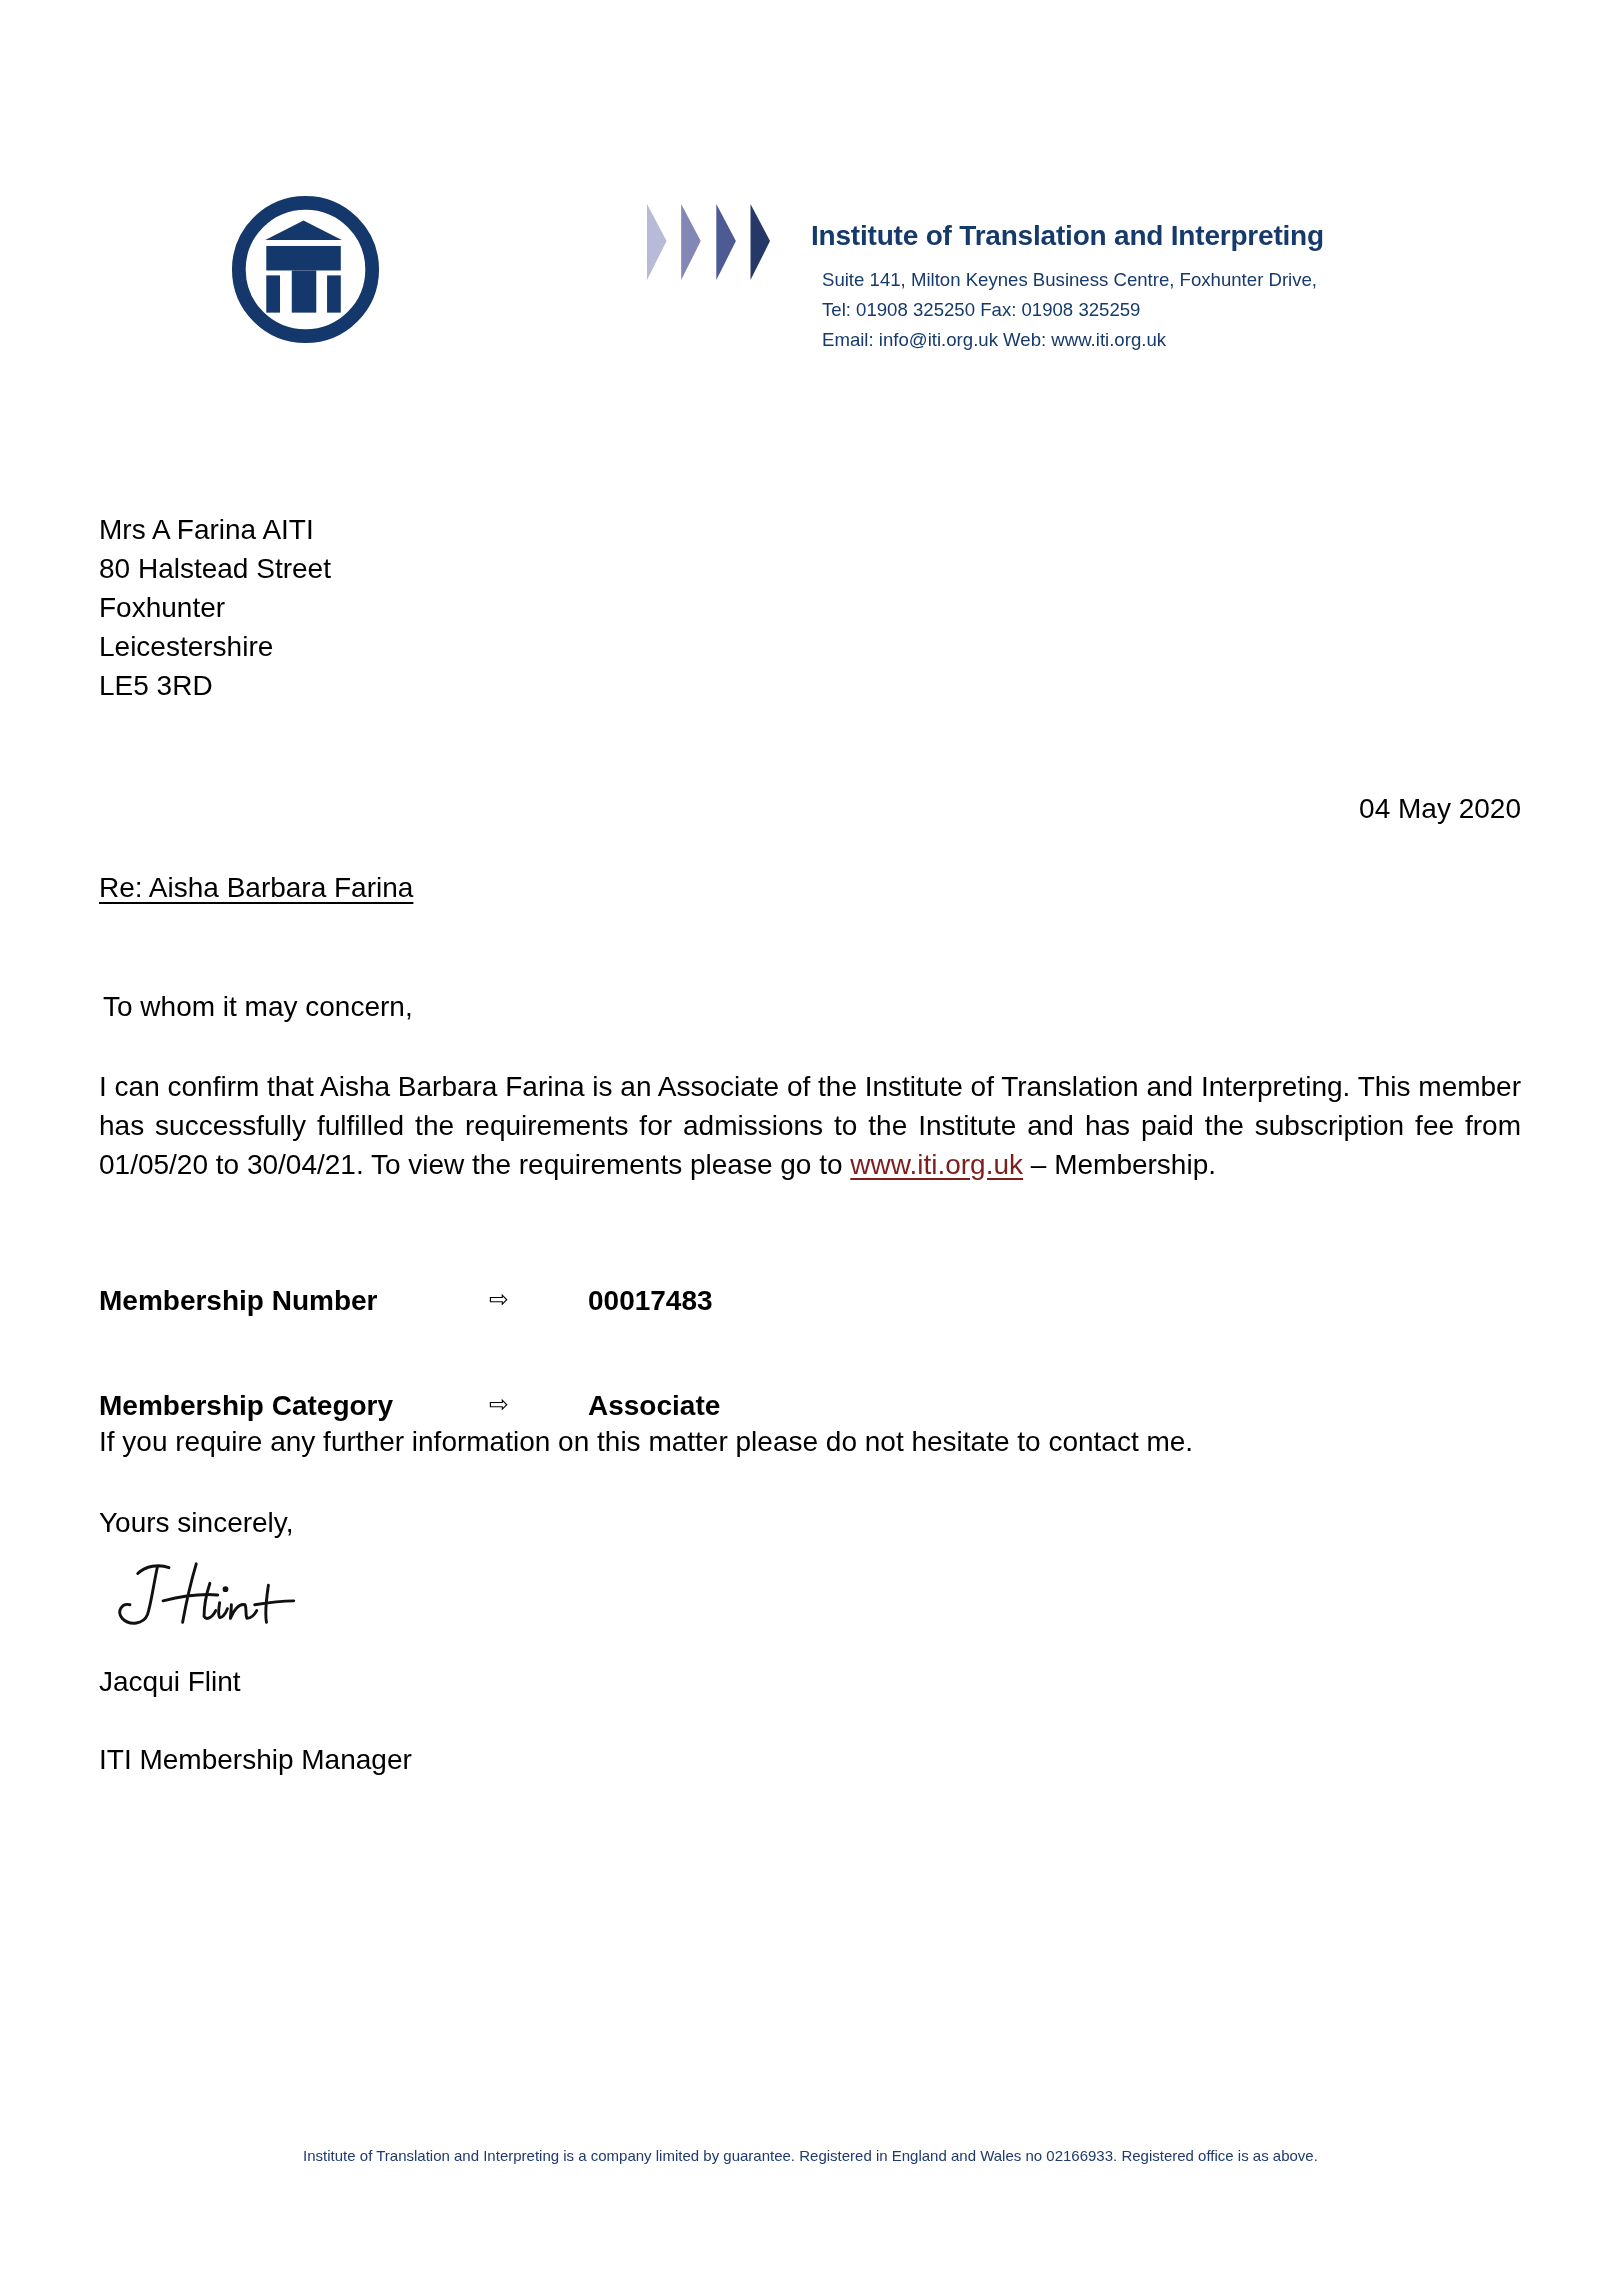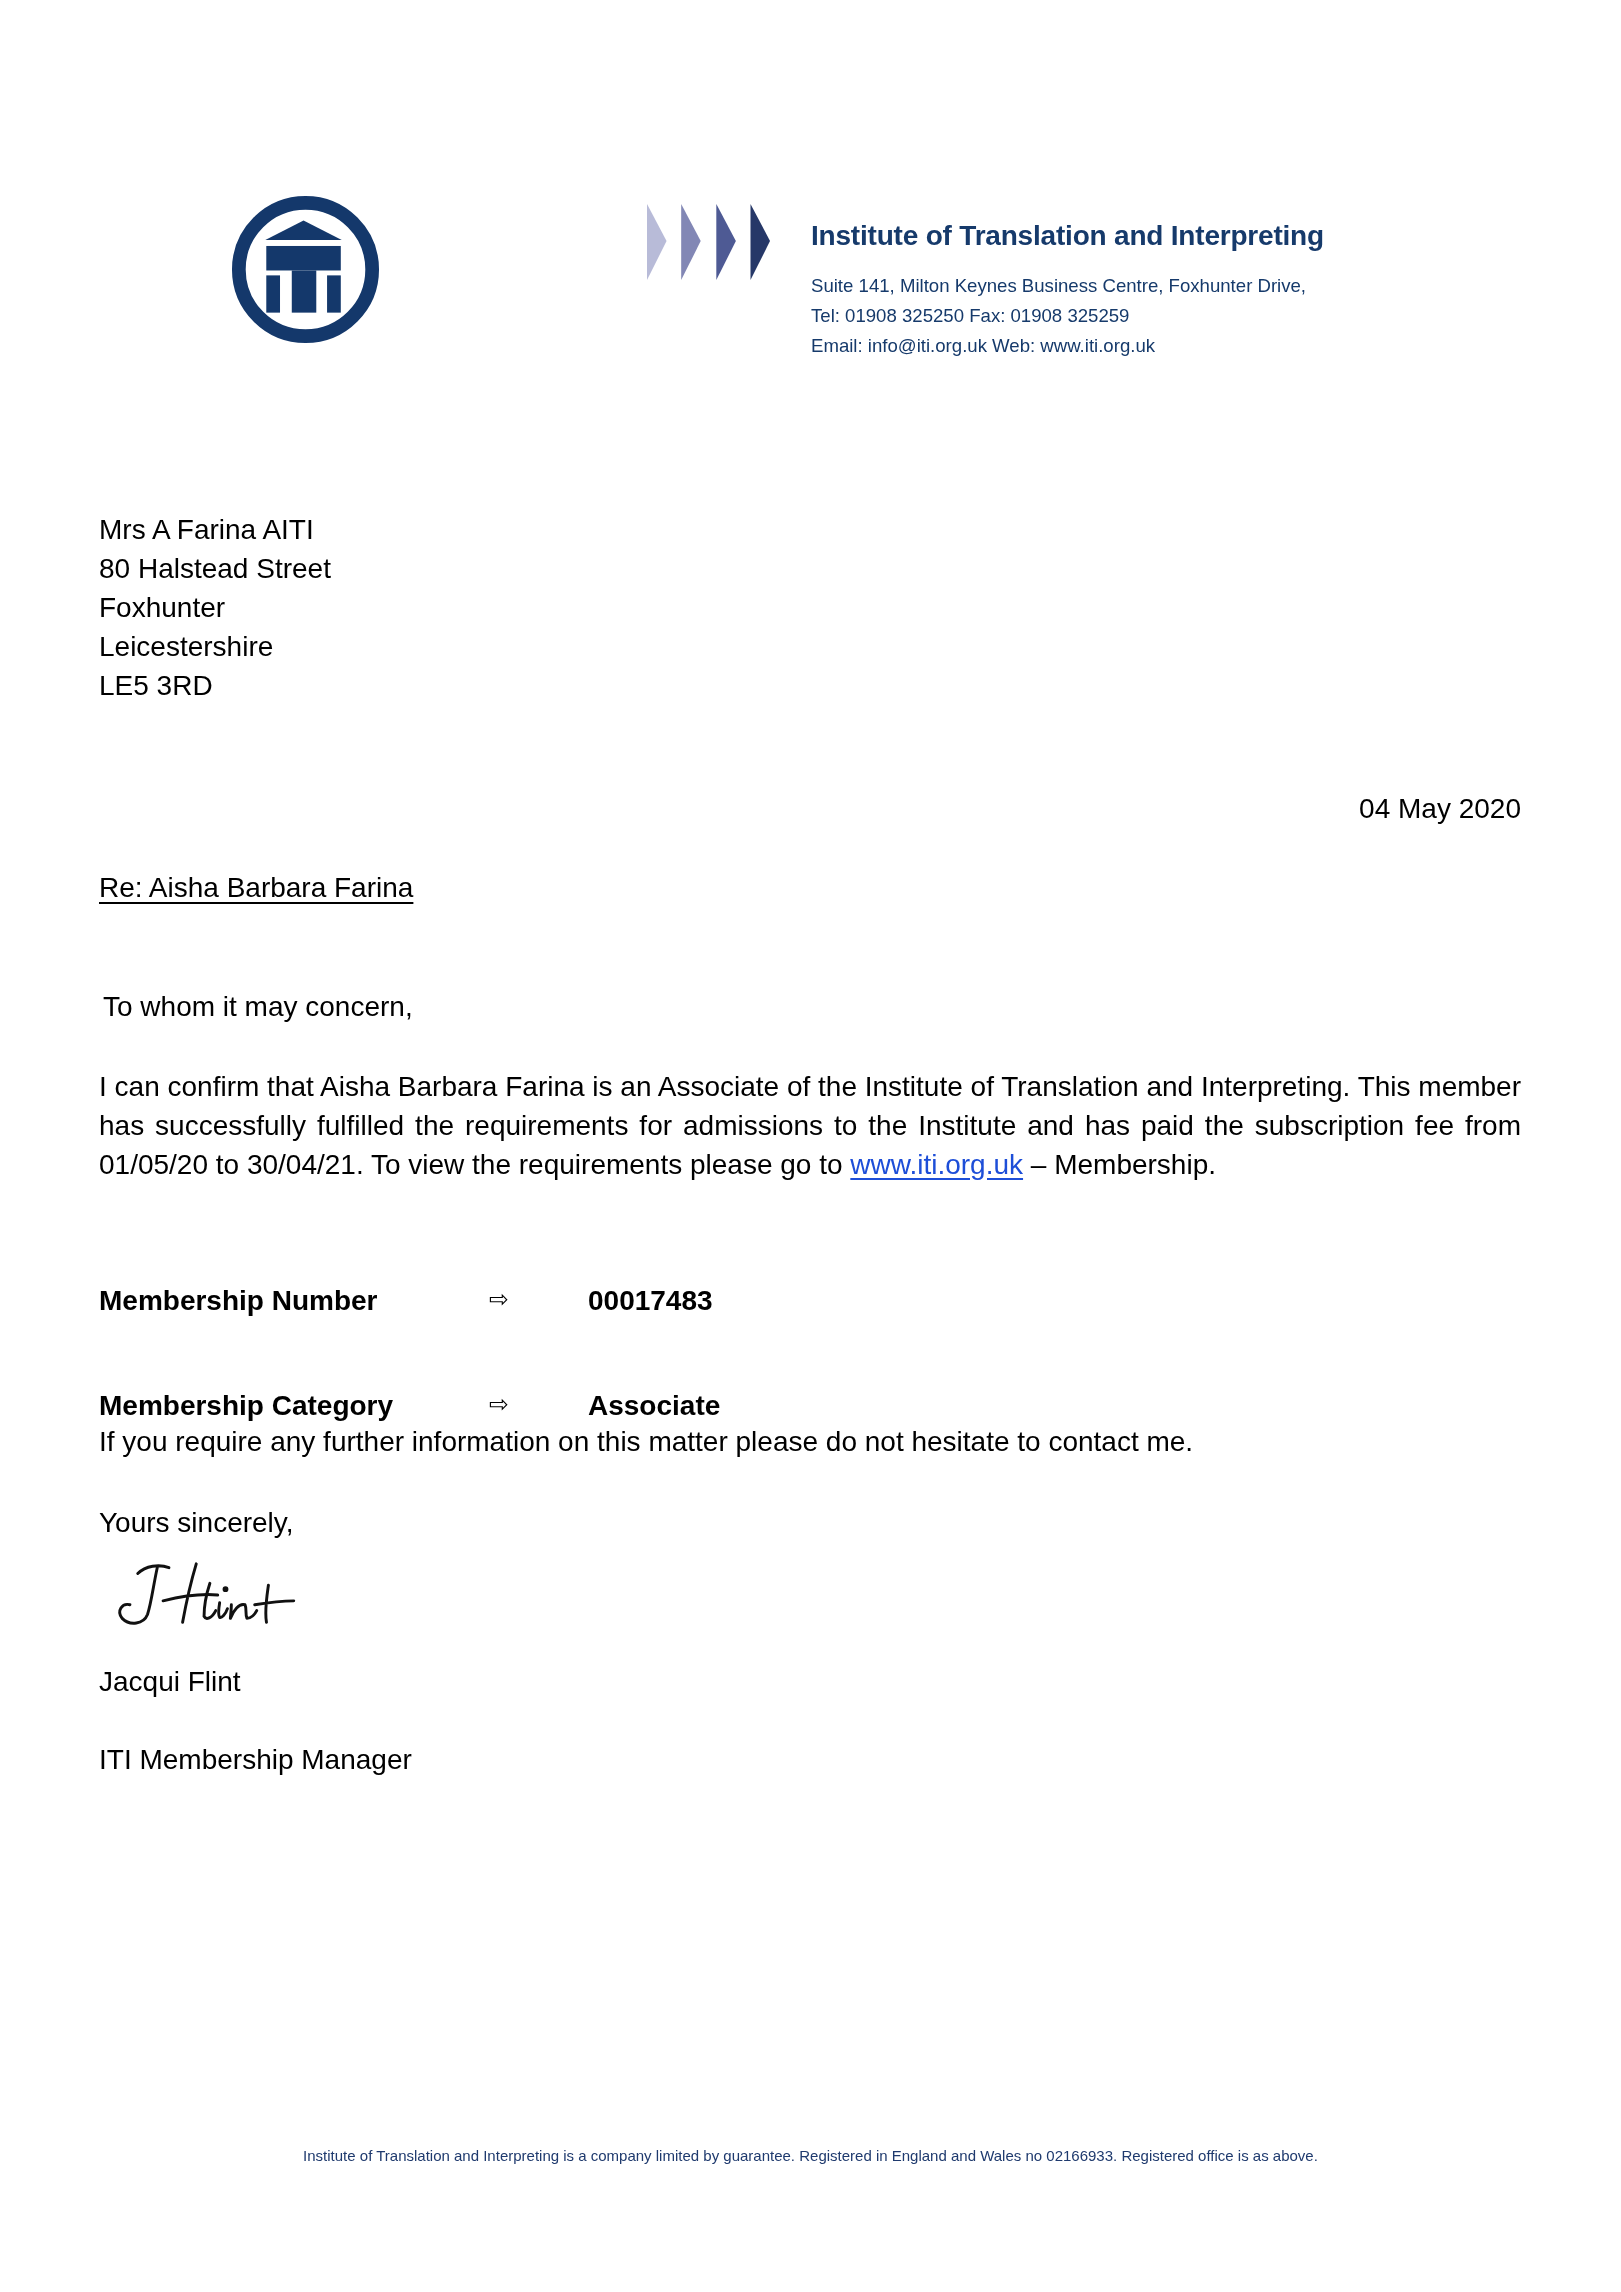--- a/index.html
+++ b/index.html
@@ -7,29 +7,29 @@
          font-family: "Liberation Sans", sans-serif; color: #000; }
   .abs { position: absolute; }
   .txt { font-size: 28px; line-height: 39px; white-space: nowrap; }
 
   
   #logo { left: 231px; top: 195px; width: 149px; height: 149px; }
   #chevrons { left: 645px; top: 202px; width: 129px; height: 82px; }
   .hdr { left: 811px; color: #163a6b; white-space: nowrap; }
   #hdr-title { top: 218px; font-size: 28px; line-height: 35px; font-weight: bold; letter-spacing: -0.2px; }
   .hdr-line { font-size: 18.6px; line-height: 30px; }
-  #hdr-lines { top: 271px; }
+  #hdr-lines { top: 265px; margin-left: 11px; }
 
   
   #address { left: 99px; top: 510px; }
   #date { right: 100px; top: 789px; }
   #re-line { left: 99px; top: 868px; text-decoration: underline; text-underline-offset: 4.9px; text-decoration-thickness: 2px; }
   #greeting { left: 103px; top: 987px; }
   #para { left: 99px; top: 1067px; width: 1422px; white-space: normal; text-align: justify; }
-  #para a { color: #1d4ed8; text-decoration: underline; text-underline-offset: 3.9px; }
+  #para a { color: #7f1d1d; text-decoration: underline; text-underline-offset: 3.9px; }
 
   .info-row { left: 99px; width: 784px; font-weight: bold; height: 39px; }
   .info-row .lbl { position: absolute; left: 0; }
   .info-row .arr { position: absolute; left: 390px; top: -1px; font-weight: normal; font-size: 23.5px; }
   .info-row .val { position: absolute; left: 489px; }
   #row-number { top: 1281px; }
   #row-category { top: 1386px; }
 
   #further { left: 99px; top: 1422px; }
   #closing { left: 99px; top: 1503px; }

